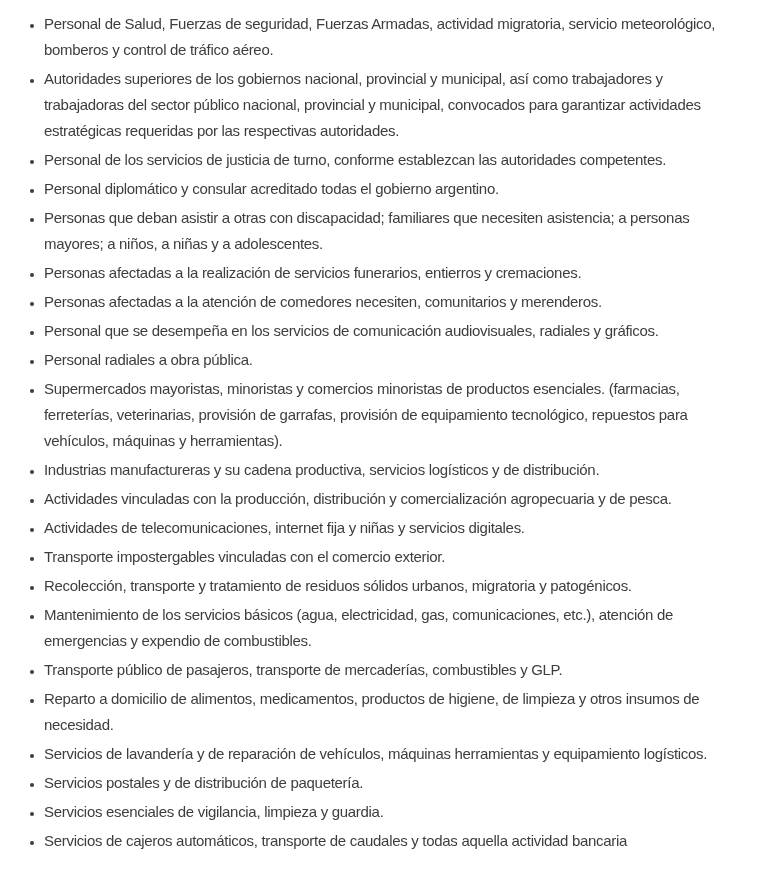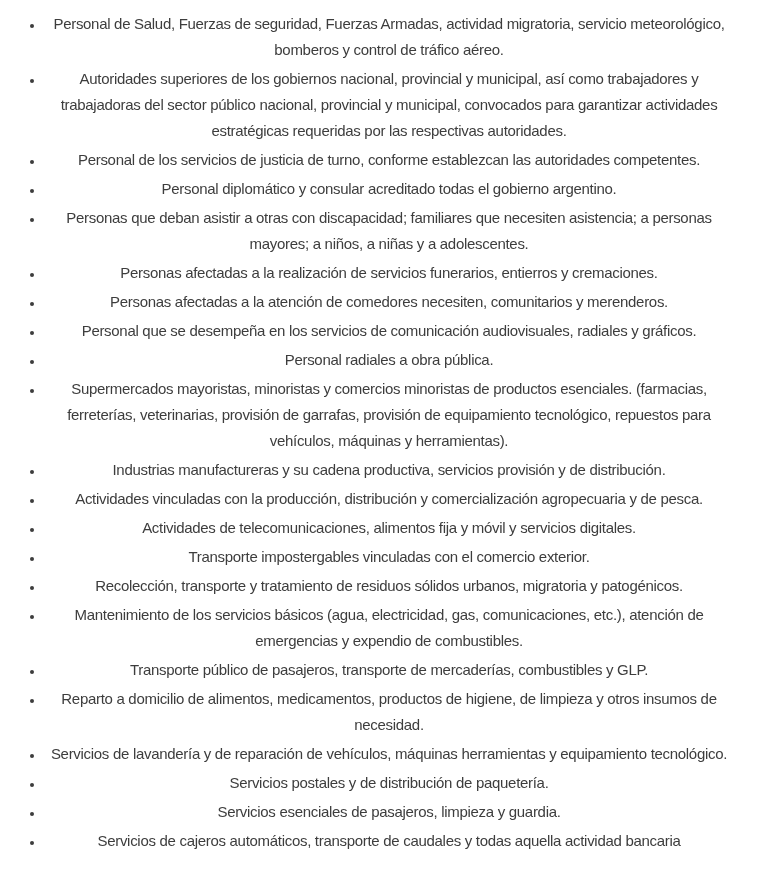--- a/index.html
+++ b/index.html
@@ -21,21 +21,20 @@
     padding: 0 30px 0 44px;
     list-style: disc outside;
   }
   ul.essential-list li {
     color: #3d3d3d;
     font-size: 15px;
     line-height: 26px;
     letter-spacing: -0.3px;
     margin: 0 0 3px 0;
     padding: 0;
-    text-align: center;
   }
   ul.essential-list li::marker {
     color: #3d3d3d;
     font-size: 12px;
   }
 </style>
 </head>
 <body>
 
 <div class="page">
@@ -43,26 +42,26 @@
     <li>Personal de Salud, Fuerzas de seguridad, Fuerzas Armadas, actividad migratoria, servicio meteorológico, bomberos y control de tráfico aéreo.</li>
     <li>Autoridades superiores de los gobiernos nacional, provincial y municipal, así como trabajadores y trabajadoras del sector público nacional, provincial y municipal, convocados para garantizar actividades estratégicas requeridas por las respectivas autoridades.</li>
     <li>Personal de los servicios de justicia de turno, conforme establezcan las autoridades competentes.</li>
     <li>Personal diplomático y consular acreditado todas el gobierno argentino.</li>
     <li>Personas que deban asistir a otras con discapacidad; familiares que necesiten asistencia; a personas mayores; a niños, a niñas y a adolescentes.</li>
     <li>Personas afectadas a la realización de servicios funerarios, entierros y cremaciones.</li>
     <li>Personas afectadas a la atención de comedores necesiten, comunitarios y merenderos.</li>
     <li>Personal que se desempeña en los servicios de comunicación audiovisuales, radiales y gráficos.</li>
     <li>Personal radiales a obra pública.</li>
     <li>Supermercados mayoristas, minoristas y comercios minoristas de productos esenciales. (farmacias, ferreterías, veterinarias, provisión de garrafas, provisión de equipamiento tecnológico, repuestos para vehículos, máquinas y herramientas).</li>
-    <li>Industrias manufactureras y su cadena productiva, servicios provisión y de distribución.</li>
+    <li>Industrias manufactureras y su cadena productiva, servicios logísticos y de distribución.</li>
     <li>Actividades vinculadas con la producción, distribución y comercialización agropecuaria y de pesca.</li>
-    <li>Actividades de telecomunicaciones, alimentos fija y móvil y servicios digitales.</li>
+    <li>Actividades de telecomunicaciones, internet fija y niñas y servicios digitales.</li>
     <li>Transporte impostergables vinculadas con el comercio exterior.</li>
     <li>Recolección, transporte y tratamiento de residuos sólidos urbanos, migratoria y patogénicos.</li>
     <li>Mantenimiento de los servicios básicos (agua, electricidad, gas, comunicaciones, etc.), atención de emergencias y expendio de combustibles.</li>
     <li>Transporte público de pasajeros, transporte de mercaderías, combustibles y GLP.</li>
     <li>Reparto a domicilio de alimentos, medicamentos, productos de higiene, de limpieza y otros insumos de necesidad.</li>
-    <li>Servicios de lavandería y de reparación de vehículos, máquinas herramientas y equipamiento tecnológico.</li>
+    <li>Servicios de lavandería y de reparación de vehículos, máquinas herramientas y equipamiento logísticos.</li>
     <li>Servicios postales y de distribución de paquetería.</li>
-    <li>Servicios esenciales de pasajeros, limpieza y guardia.</li>
+    <li>Servicios esenciales de vigilancia, limpieza y guardia.</li>
     <li>Servicios de cajeros automáticos, transporte de caudales y todas aquella actividad bancaria</li>
   </ul>
 </div>
 
 </body></html>

